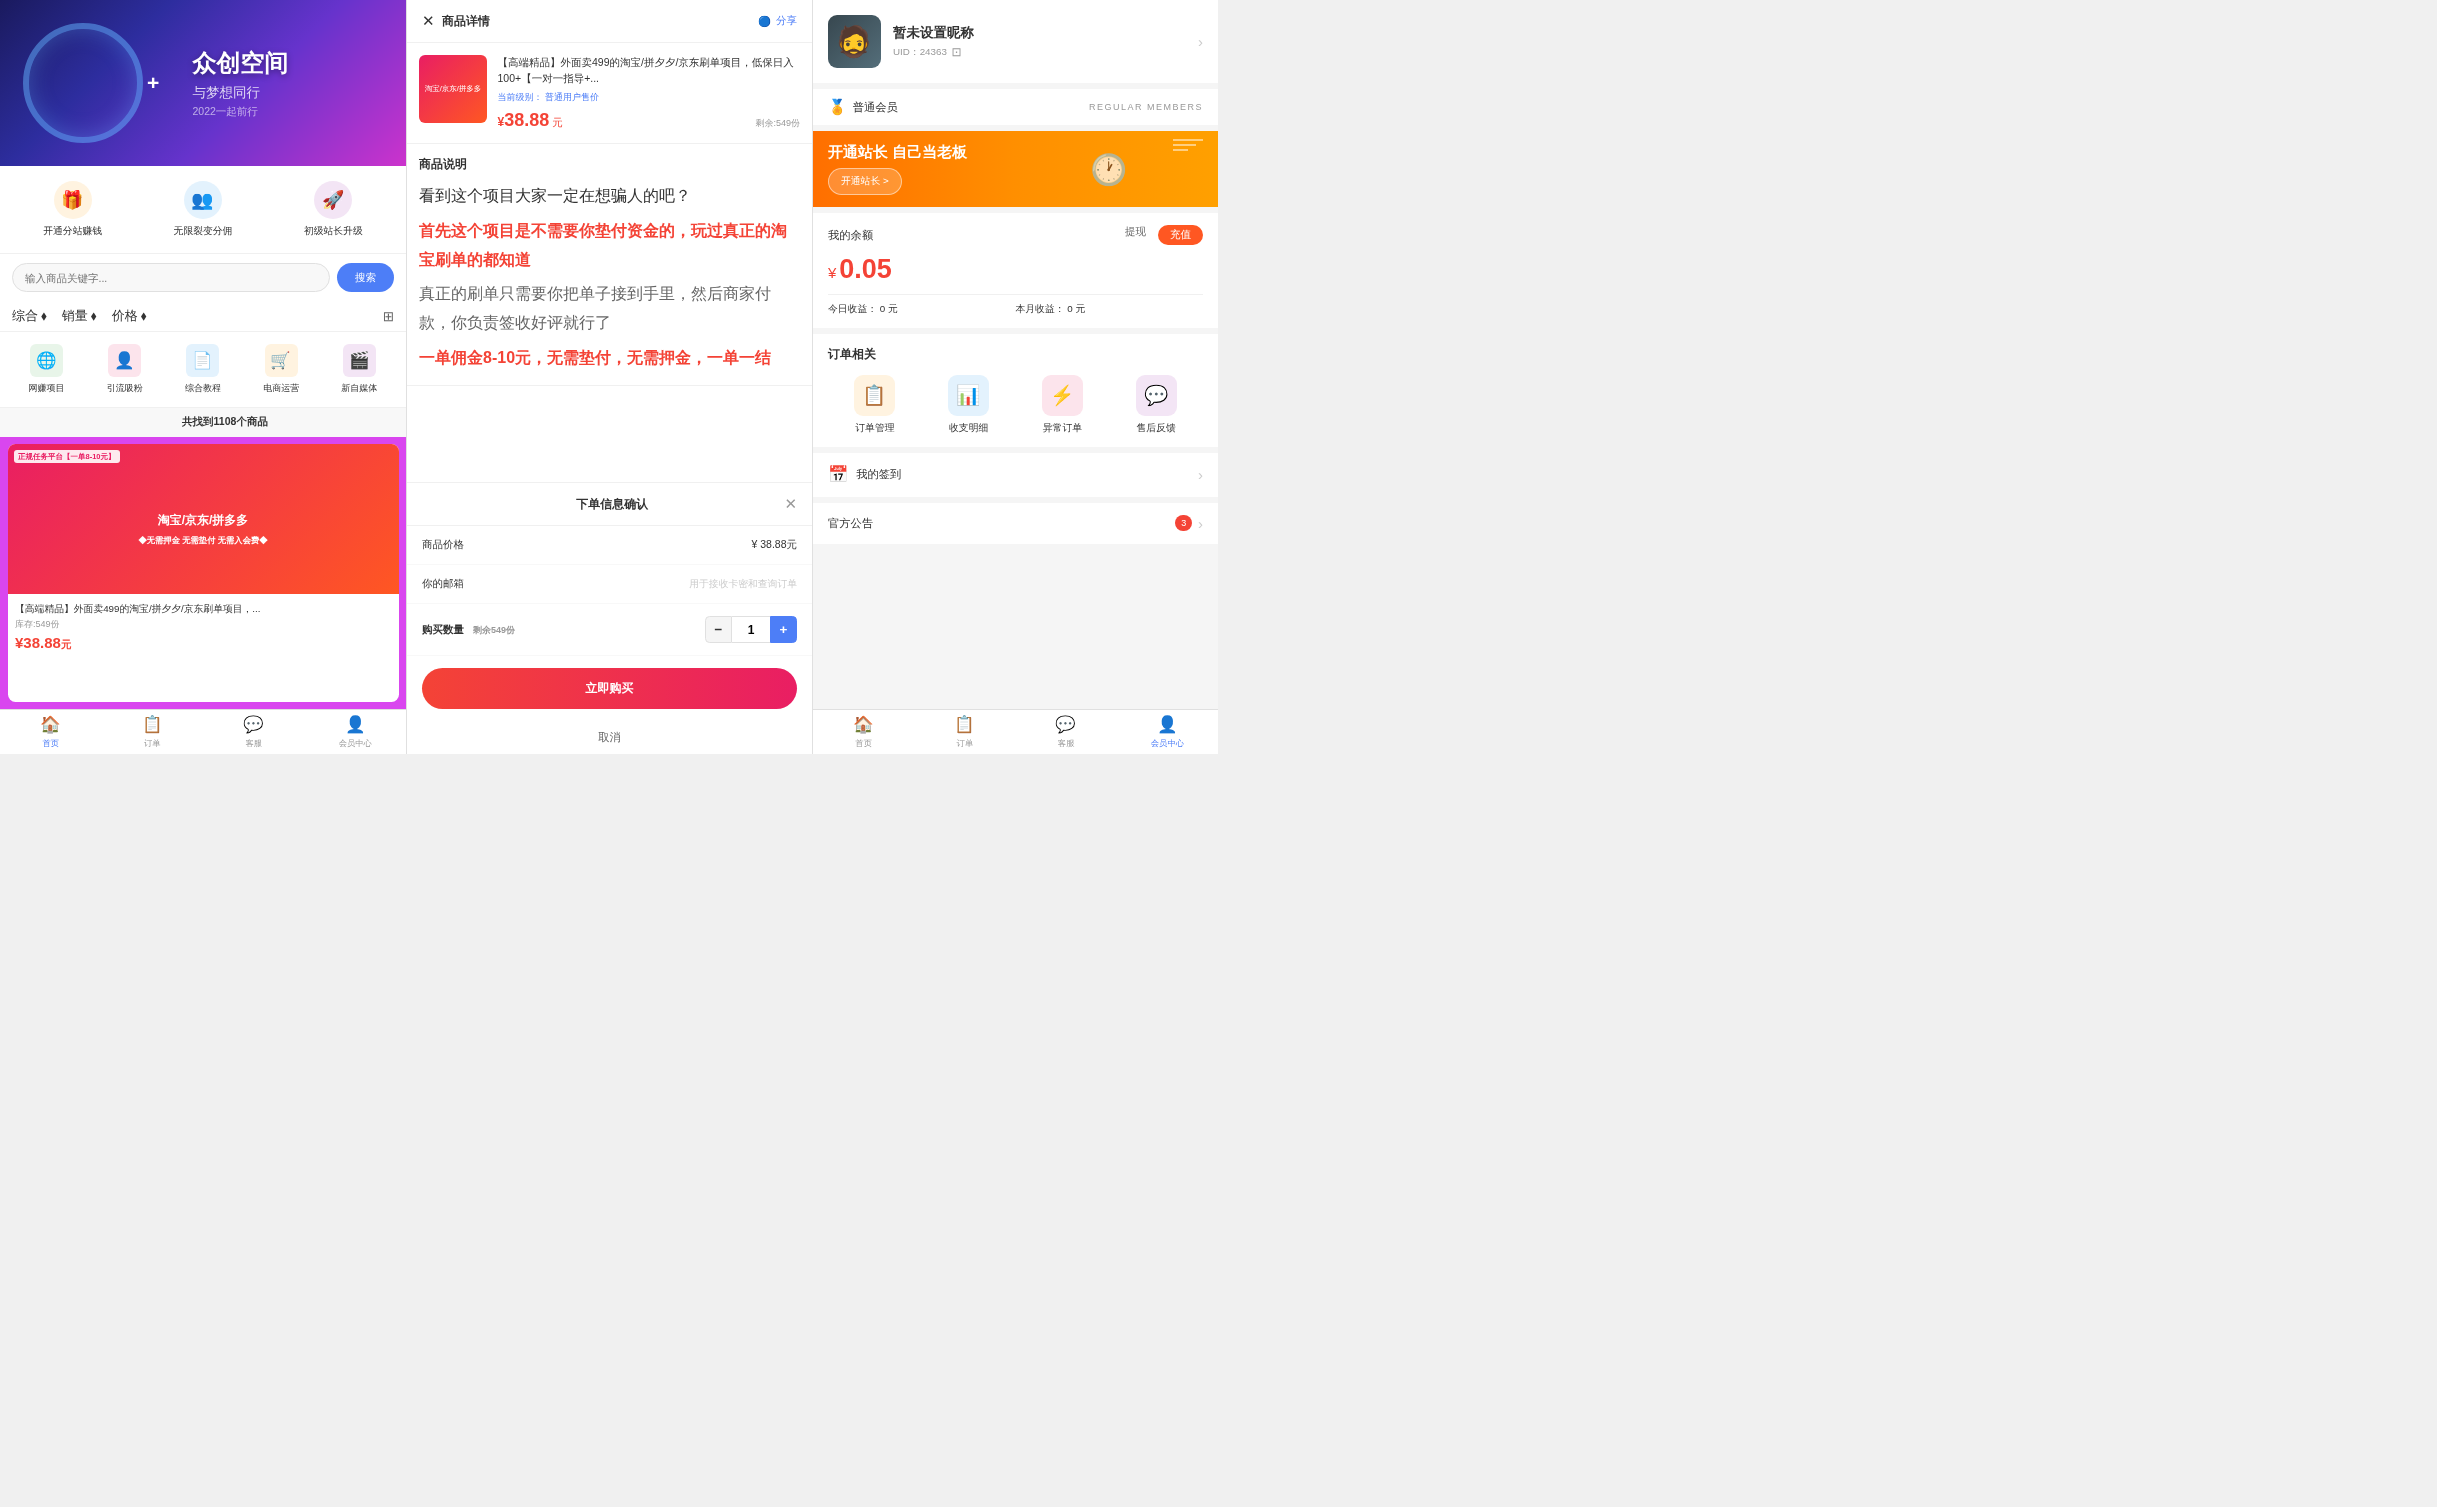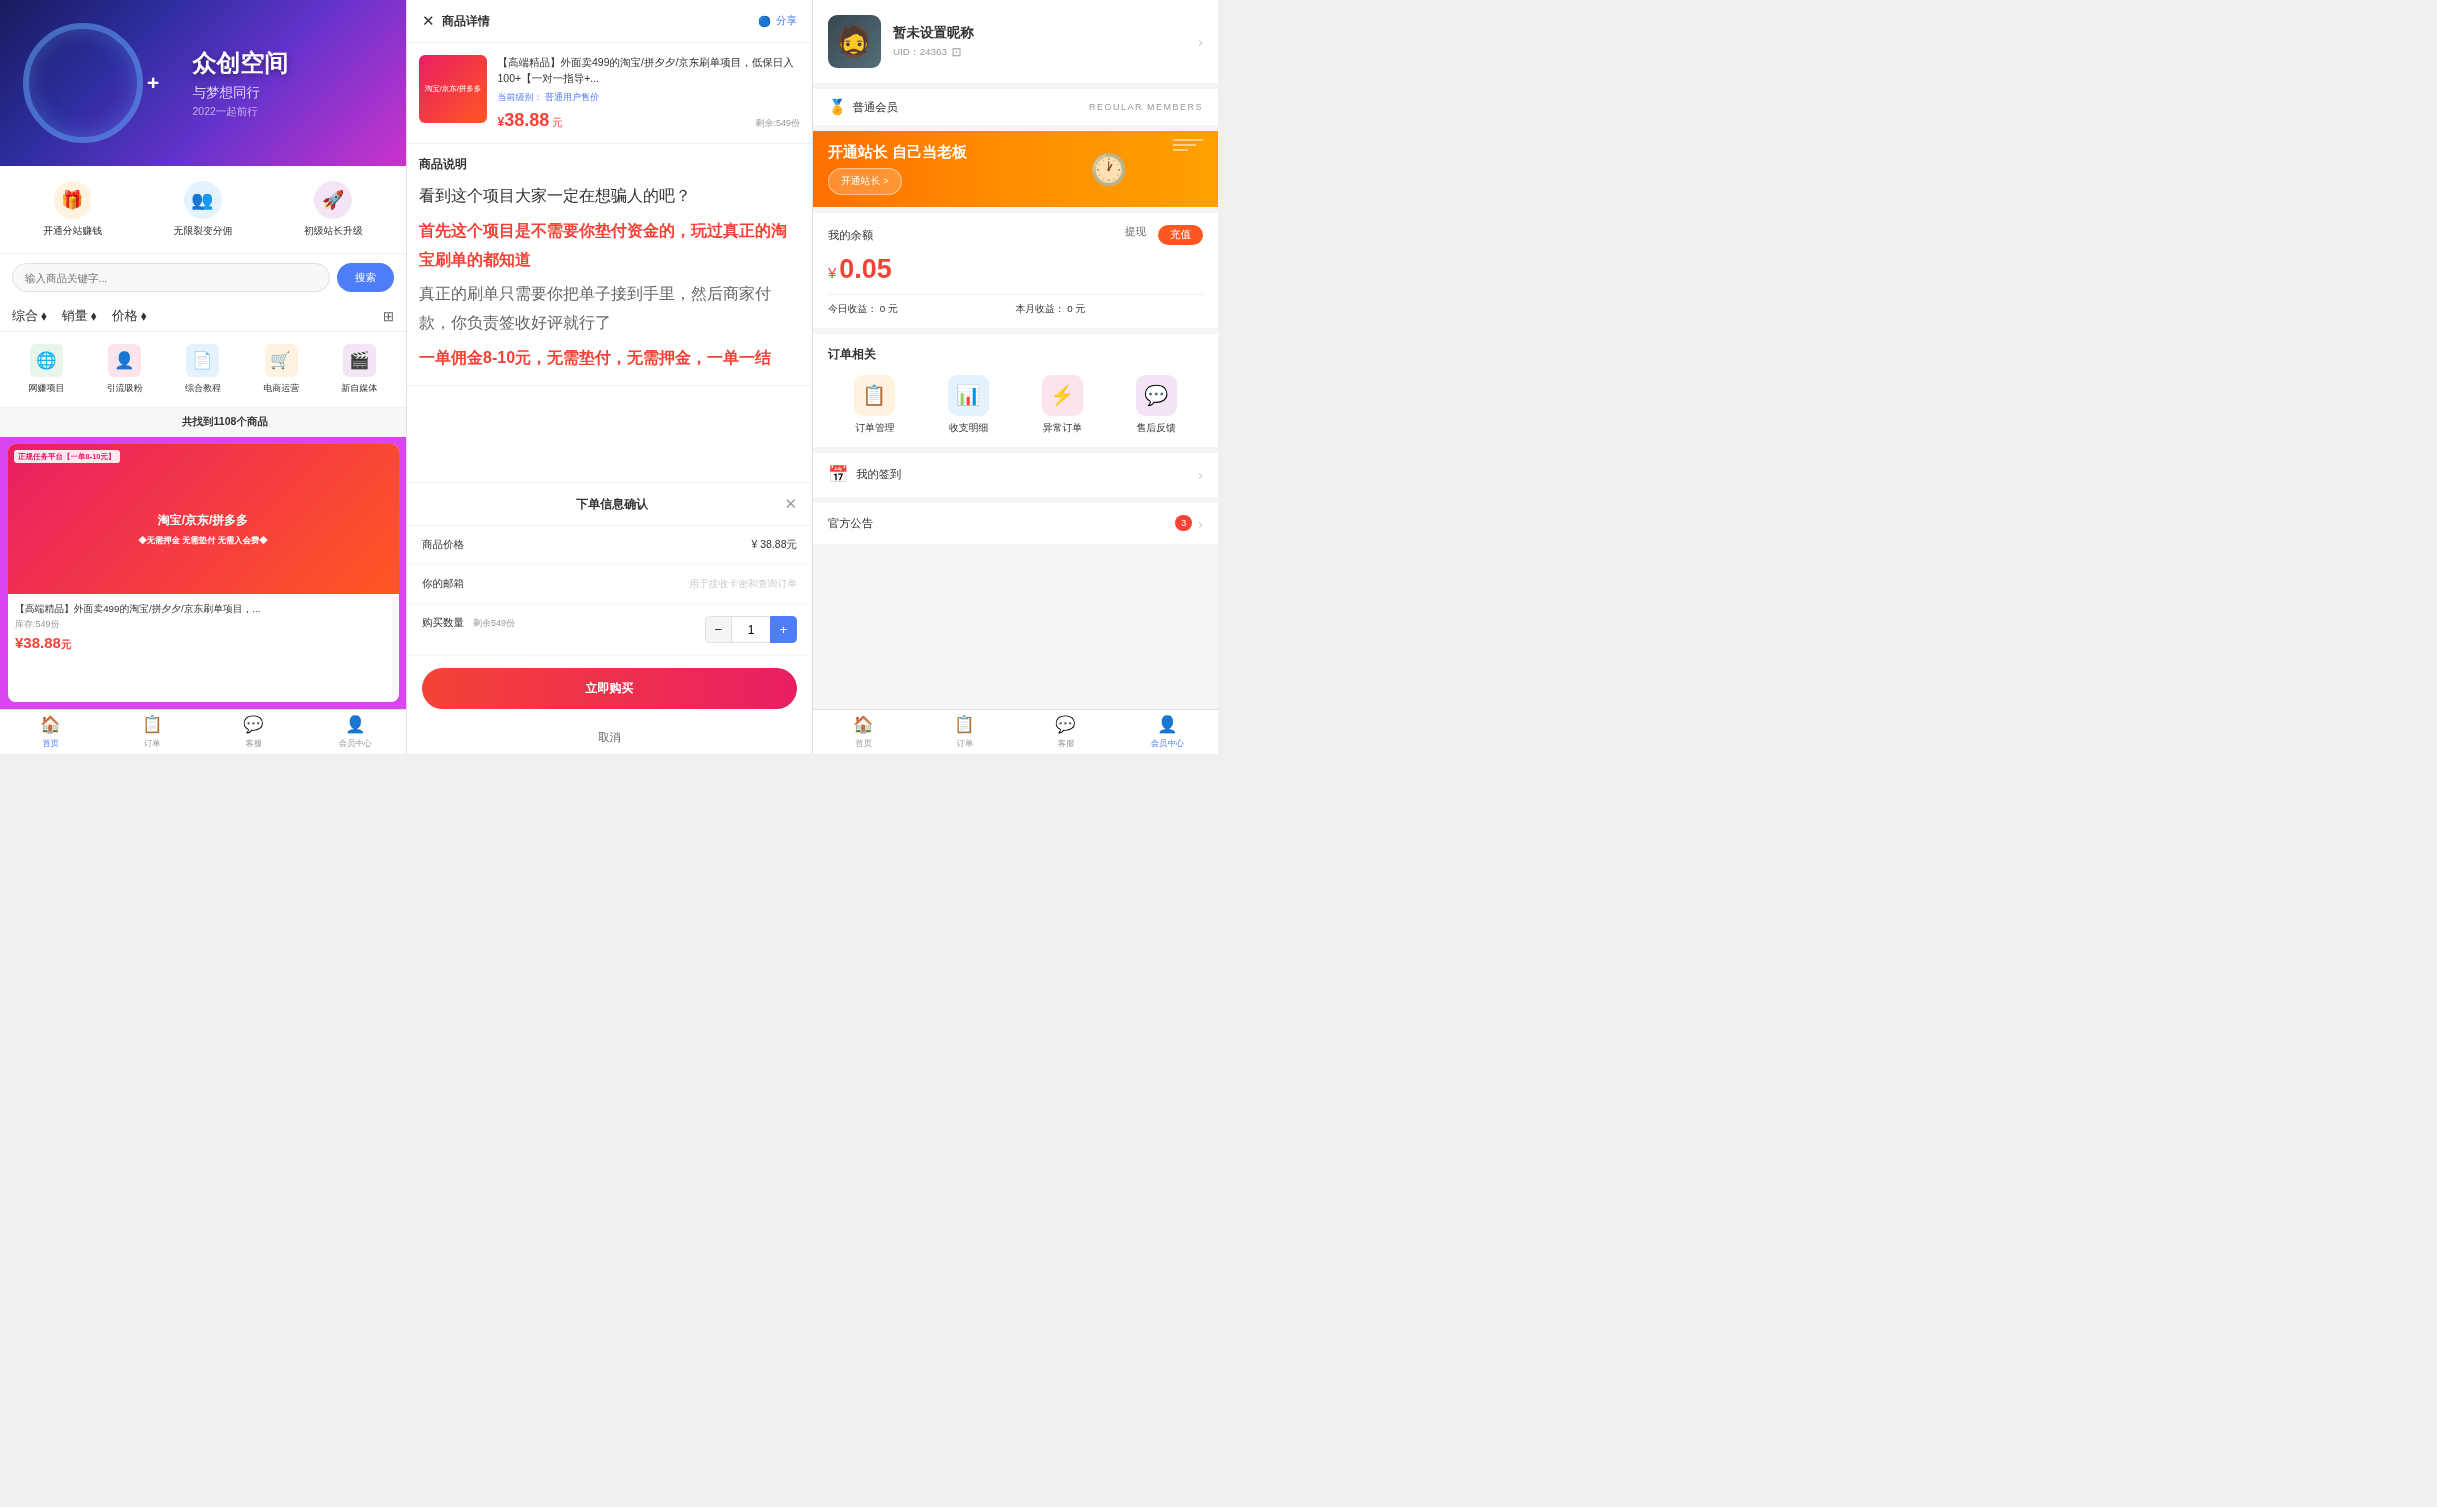--- a/index.html
+++ b/index.html
@@ -377,24 +377,25 @@
       justify-content: space-between;
       padding: 12px 15px;
       border-bottom: 0.8px solid #f8f8f8;
     }
     .order-row-label { font-size: 10.5px; color: #333; }
     .order-row-value { font-size: 10.5px; color: #333; }
     .order-email-placeholder { font-size: 9.8px; color: #ccc; }
 
     .order-qty-row {
       display: flex;
-      align-items: flex-start;
+      align-items: center;
       justify-content: space-between;
       padding: 12px 15px;
       border-bottom: 0.8px solid #f8f8f8;
+      font-weight: bold;
     }
     .qty-label { font-size: 10.5px; color: #333; }
     .qty-stock { font-size: 9px; color: #999; margin-left: 6px; }
     .qty-controls {
       display: flex;
       align-items: center;
       gap: 0;
     }
     .qty-btn {
       width: 27px;

